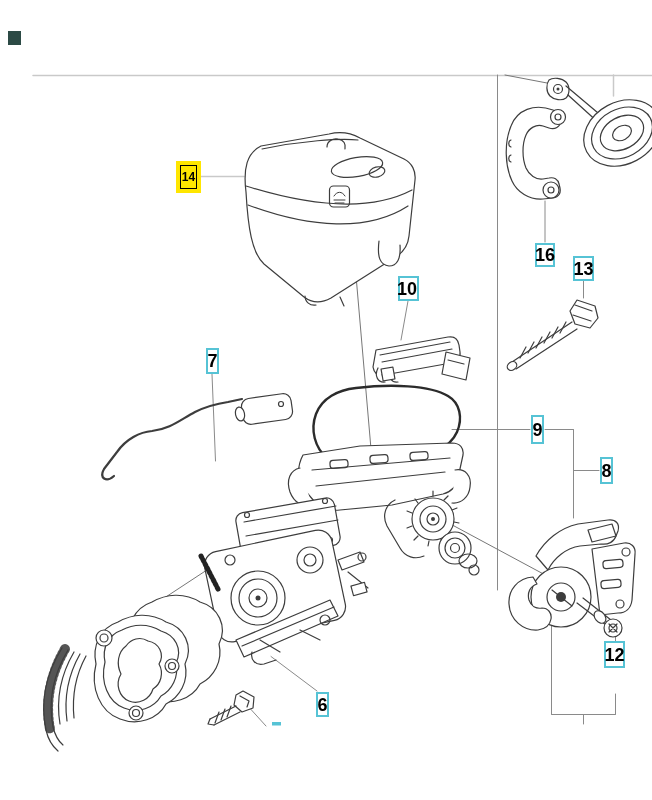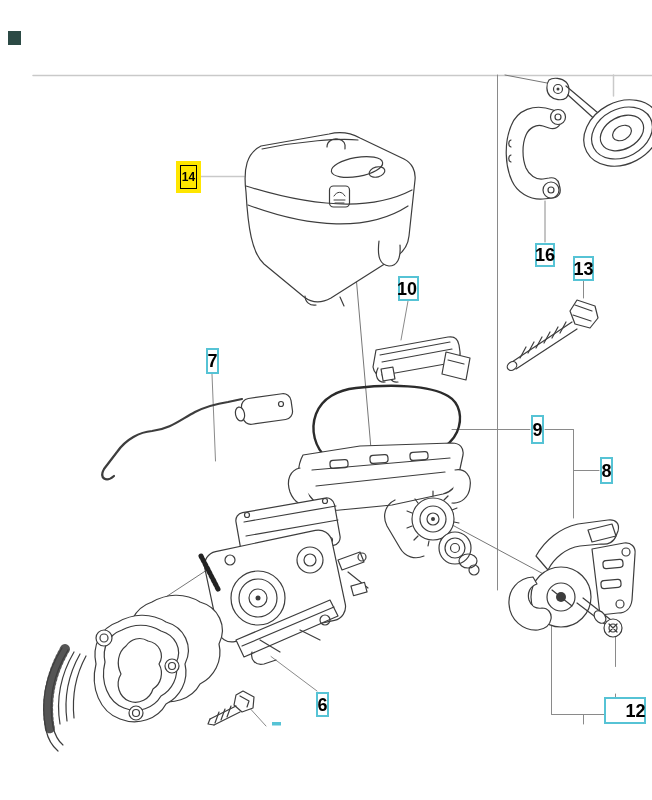--- a/index.html
+++ b/index.html
@@ -294,17 +294,17 @@
   </div>
   <div class="callout" style="left:531px;top:415px;width:9px;height:25px;">
     <span>9</span>
   </div>
   <div class="callout" style="left:600px;top:457px;width:9px;height:23px;">
     <span>8</span>
   </div>
   <div class="callout" style="left:316px;top:692px;width:9px;height:21px;">
     <span>6</span>
   </div>
-  <div class="callout" style="left:604px;top:697px;width:17px;height:23px;padding-left:21px;">
+  <div class="callout" style="left:604px;top:641px;width:17px;height:23px;">
     <span>12</span>
   </div>
 
 </div>
 
 </body></html>

